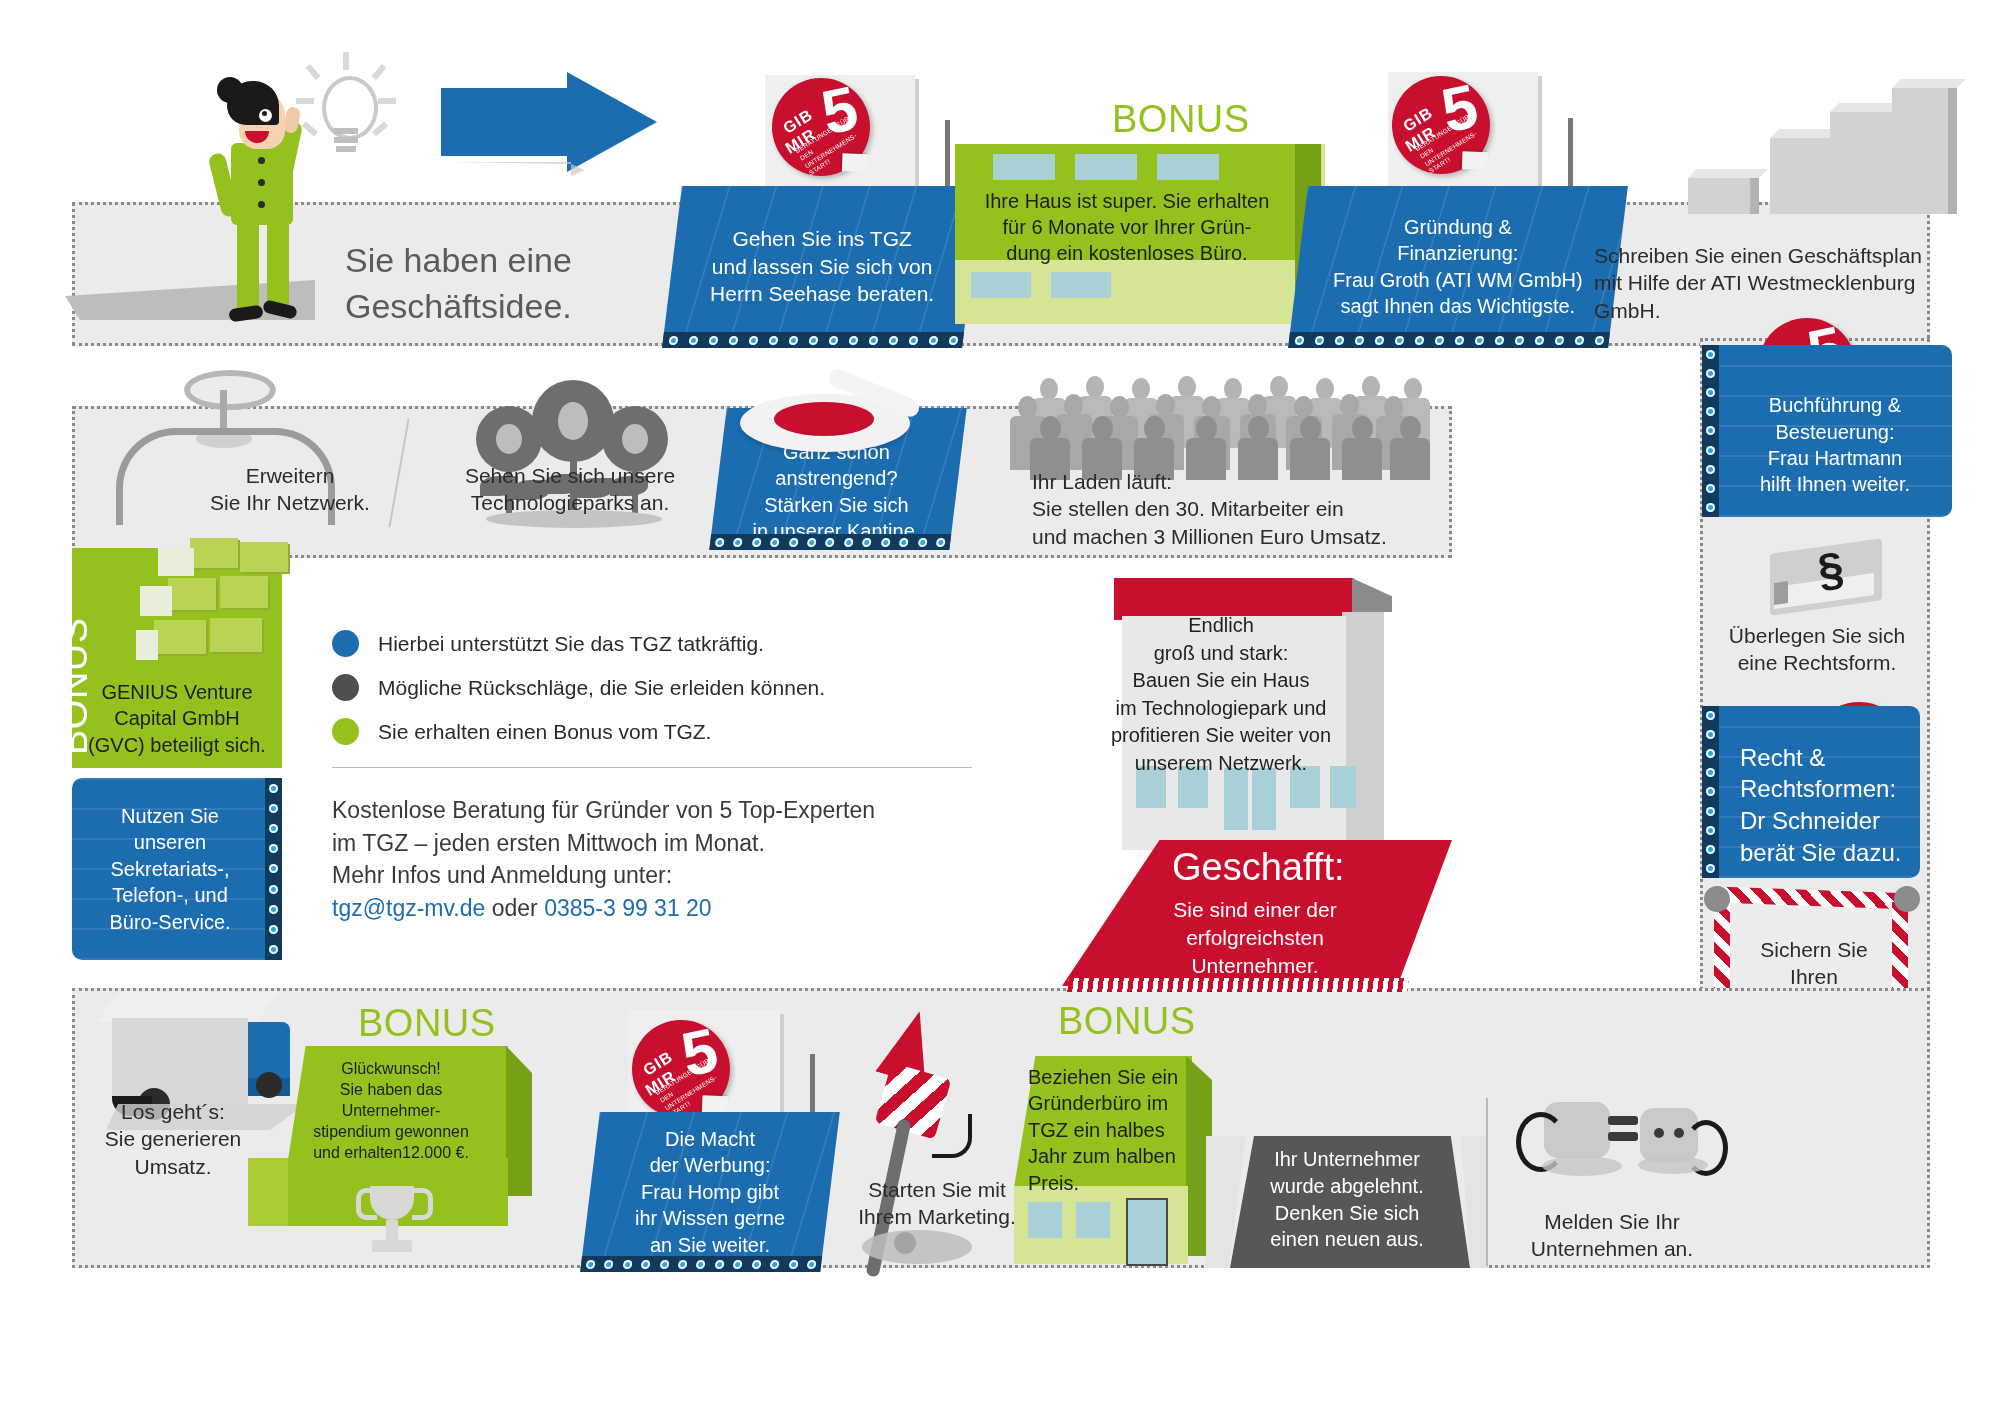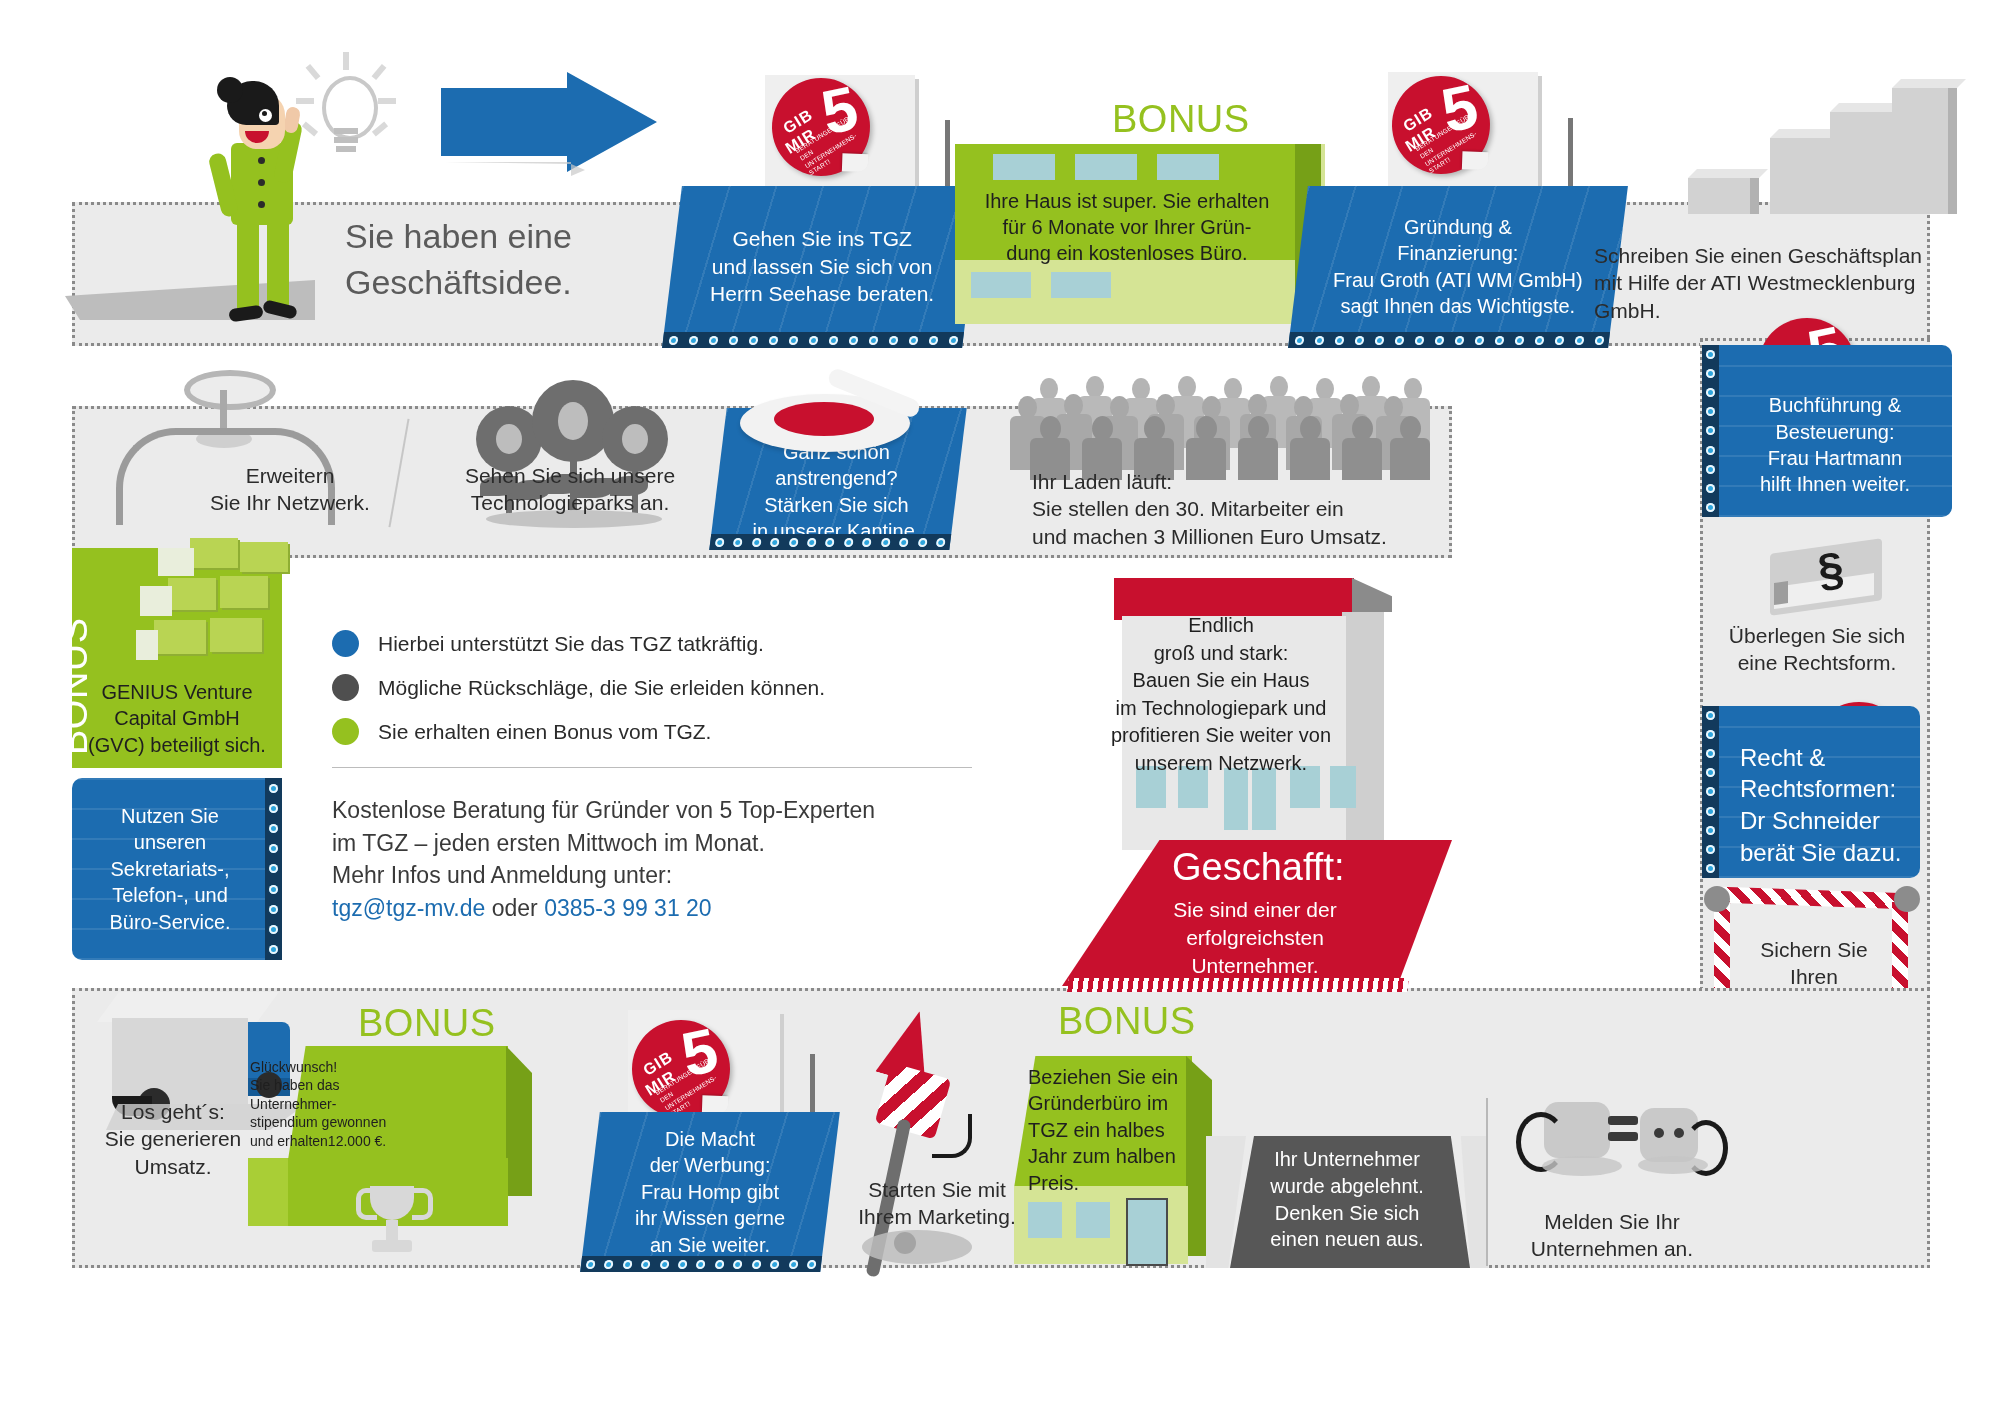--- a/index.html
+++ b/index.html
@@ -191,21 +191,21 @@
     <div class="bulb-ray" style="left:88px;top:40px;width:18px;height:6px;"></div>
     <div class="bulb-ray" style="left:12px;top:68px;width:16px;height:6px;transform:rotate(40deg);"></div>
     <div class="bulb-ray" style="left:82px;top:68px;width:16px;height:6px;transform:rotate(-40deg);"></div>
   </div>
 
   <svg class="arrowbig" width="230" height="110" style="left:435px;top:70px;">
     <polygon points="6,18 132,18 132,2 222,52 132,102 132,86 6,86" fill="#1c6cb0"></polygon>
     <polygon points="10,92 136,92 136,106 150,100 136,94" fill="#c9c9c9" opacity=".7"></polygon>
   </svg>
 
-  <div class="caption" style="left:345px;top:214px;font-size:34px;color:#5b5b5b;line-height:1.35;">
+  <div class="caption" style="left:345px;top:238px;font-size:34px;color:#5b5b5b;line-height:1.35;">
     <div>Sie haben eine</div>
     <div>Geschäftsidee.</div>
   </div>
 
   <div class="sticker-card" style="left:765px;top:75px;width:150px;height:130px;"></div>
   <div class="abs" style="left:905px;top:120px;width:40px;height:90px;border:5px solid #777;border-left:none;border-top:none;border-radius:0 0 22px 0;"></div>
   <div class="sticker" style="left:772px;top:78px;">
     <span class="five">5</span>
     <span class="g">GIB</span>
     <span class="m">MIR</span>
@@ -662,21 +662,21 @@
     <span>Unternehmer.</span>
   </div>
 
   <div class="bonus-label" style="left:358px;top:1002px;">BONUS</div>
   <div class="abs" style="left:248px;top:1046px;width:290px;height:180px;">
     <div class="abs" style="left:40px;top:0;width:220px;height:114px;background:#95c11f;clip-path:polygon(8% 0,100% 0,100% 100%,0 100%);"></div>
     <div class="abs" style="left:258px;top:0;width:26px;height:150px;background:#76a017;clip-path:polygon(0 0,100% 18%,100% 100%,0 100%);"></div>
     <div class="abs" style="left:4px;top:112px;width:256px;height:68px;background:#95c11f;"></div>
     <div class="abs" style="left:0px;top:112px;width:40px;height:68px;background:#a9ce36;"></div>
   </div>
-  <div class="abs" style="left:250px;top:1058px;width:282px;text-align:left;font-size:14px;line-height:1.32;color:#1f1f1f;">
+  <div class="abs" style="left:250px;top:1058px;width:282px;text-align:center;font-size:16px;line-height:1.32;color:#1f1f1f;">
     <span>Glückwunsch!</span><br>
     <span>Sie haben das</span><br>
     <span>Unternehmer-</span><br>
     <span>stipendium gewonnen</span><br>
     <span>und erhalten12.000 €.</span>
   </div>
 
   <div class="abs" style="left:352px;top:1186px;width:80px;height:72px;">
     <div class="trophy" style="left:18px;top:0;width:44px;height:34px;border-radius:0 0 22px 22px;"></div>
     <div class="trophy" style="left:4px;top:2px;width:16px;height:22px;border-radius:10px 0 0 10px;background:transparent;border:5px solid #d8d8d8;border-right:none;"></div>

